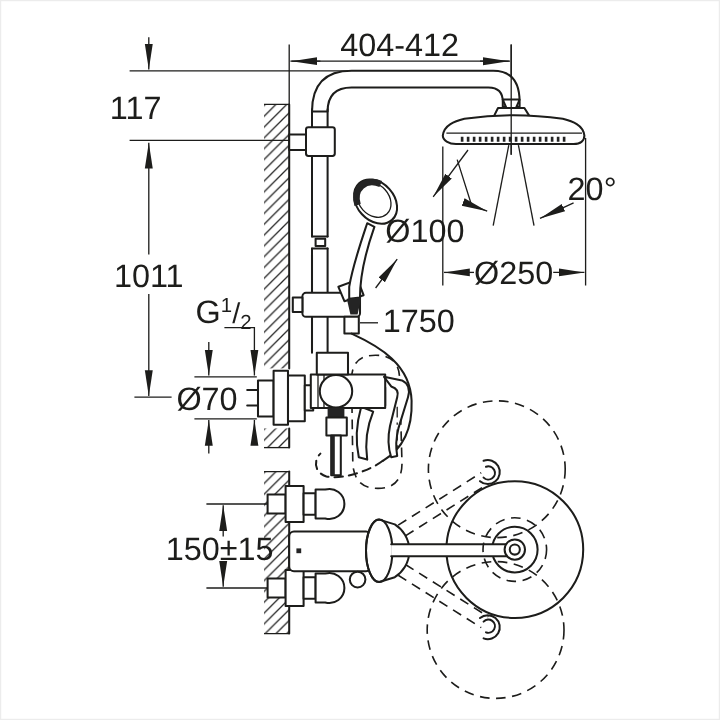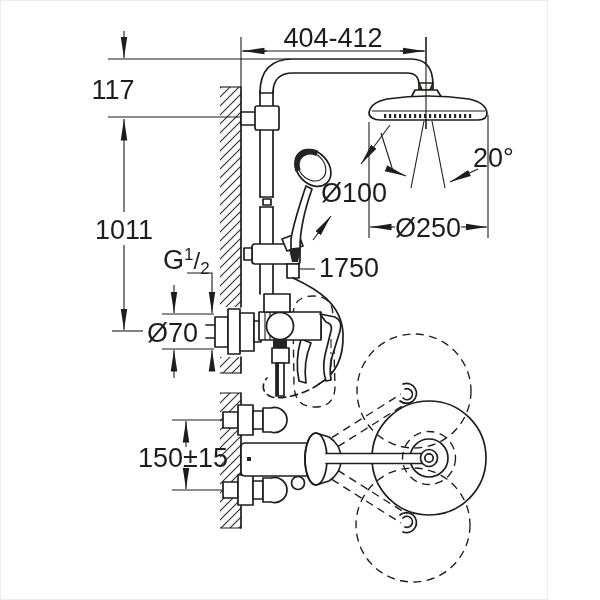--- a/index.html
+++ b/index.html
@@ -1,18 +1,18 @@
 <!DOCTYPE html>
 <html><head>
 <meta charset="utf-8">
 <style>
   html,body{margin:0;padding:0;background:#fff;}
   .canvas{
     position:relative;
-    width:548px;height:600px;
+    width:600px;height:600px;
     background:#ffffff;
     border:1px solid #ececec;
     box-sizing:border-box;
     font-family:"Liberation Sans", sans-serif;
     overflow:hidden;
   }
   svg{display:block;}
   text{
     font-family:"Liberation Sans", sans-serif;
     fill:#1d1d1b;

